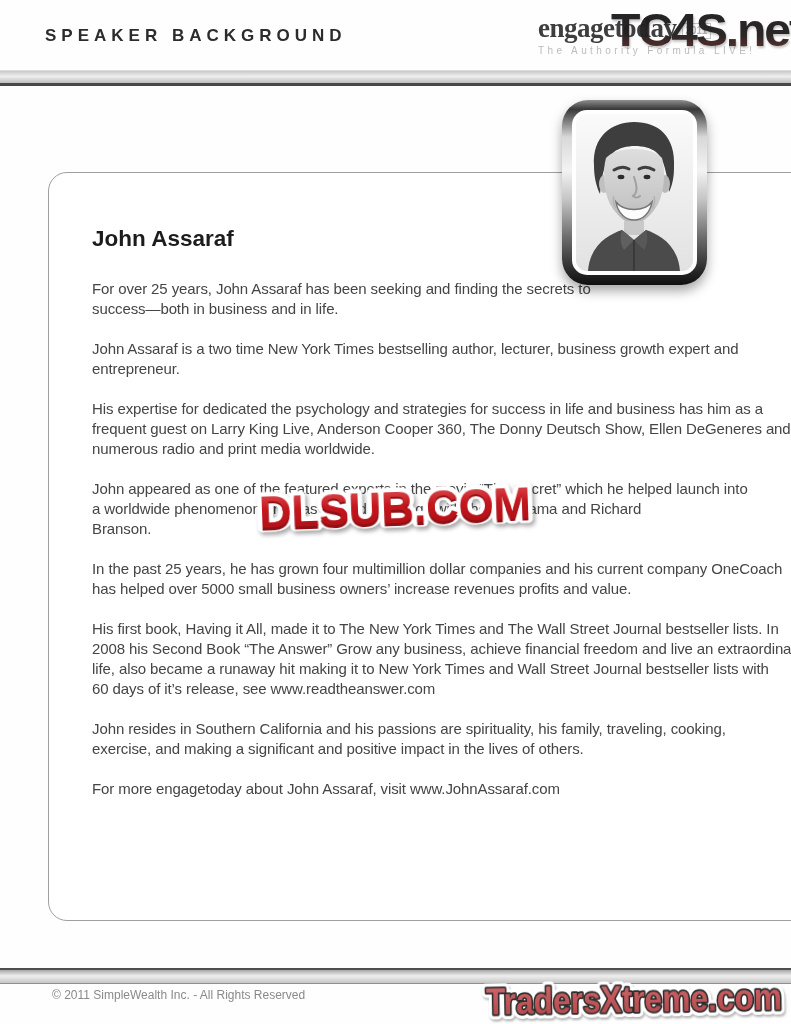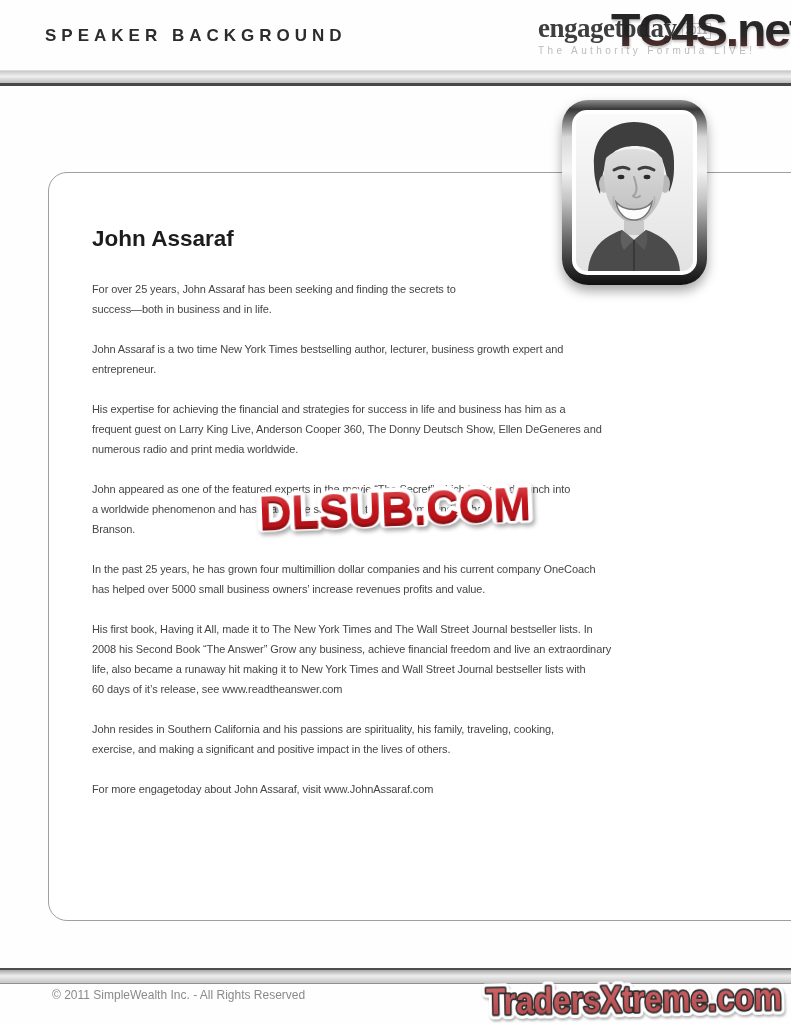--- a/index.html
+++ b/index.html
@@ -33,21 +33,21 @@
     border-top:2px solid #4e4e4e;border-bottom:1px solid #909090;
   }
   
   .bio-card{
     position:absolute;left:48px;top:172px;width:773px;height:749px;
     box-sizing:border-box;border:1px solid #9f9f9f;border-radius:19px;
     background:#fff;padding:52px 28px 0 43px;z-index:2;
   }
   .bio-name{margin:0 0 26px;font-size:22.5px;line-height:28px;font-weight:700;color:#1c1c1c;}
   .bio-card p{
-    margin:0 0 20px;font-size:11px;line-height:20px;color:#454545;
+    margin:0 0 20px;font-size:15px;line-height:20px;color:#454545;
     letter-spacing:-0.1px;white-space:pre;
   }
   
   .photo-frame{
     position:absolute;left:562px;top:100px;width:145px;height:185px;z-index:5;
     box-sizing:border-box;border-radius:26px;padding:10px;
     background:linear-gradient(180deg,#8e8e8e 0%,#383838 5%,#d8d8d8 20%,#f3f3f3 38%,#c4c4c4 54%,#6d6d6d 74%,#262626 93%,#101010 100%);
     box-shadow:0 6px 12px rgba(0,0,0,.35);
   }
   .photo-inner{
@@ -95,21 +95,21 @@
 
   <div class="bar bar-top"></div>
   <div class="bar bar-bottom"></div>
 
   <div class="bio-card">
     <h1 class="bio-name">John Assaraf</h1>
     <p>For over 25 years, John Assaraf has been seeking and finding the secrets to
 success—both in business and in life.</p>
     <p>John Assaraf is a two time New York Times bestselling author, lecturer, business growth expert and
 entrepreneur.</p>
-    <p>His expertise for achieving the financial and strategies for success in life and business has him as a
+    <p>His expertise for dedicated the psychology and strategies for success in life and business has him as a
 frequent guest on Larry King Live, Anderson Cooper 360, The Donny Deutsch Show, Ellen DeGeneres and
 numerous radio and print media worldwide.</p>
     <p>John appeared as one of the featured experts in the movie “The Secret” which he helped launch into
 a worldwide phenomenon and has shared the stage with the Dali Lama and Richard
 Branson.</p>
     <p>In the past 25 years, he has grown four multimillion dollar companies and his current company OneCoach
 has helped over 5000 small business owners’ increase revenues profits and value.</p>
     <p>His first book, Having it All, made it to The New York Times and The Wall Street Journal bestseller lists. In
 2008 his Second Book “The Answer” Grow any business, achieve financial freedom and live an extraordinary
 life, also became a runaway hit making it to New York Times and Wall Street Journal bestseller lists with

